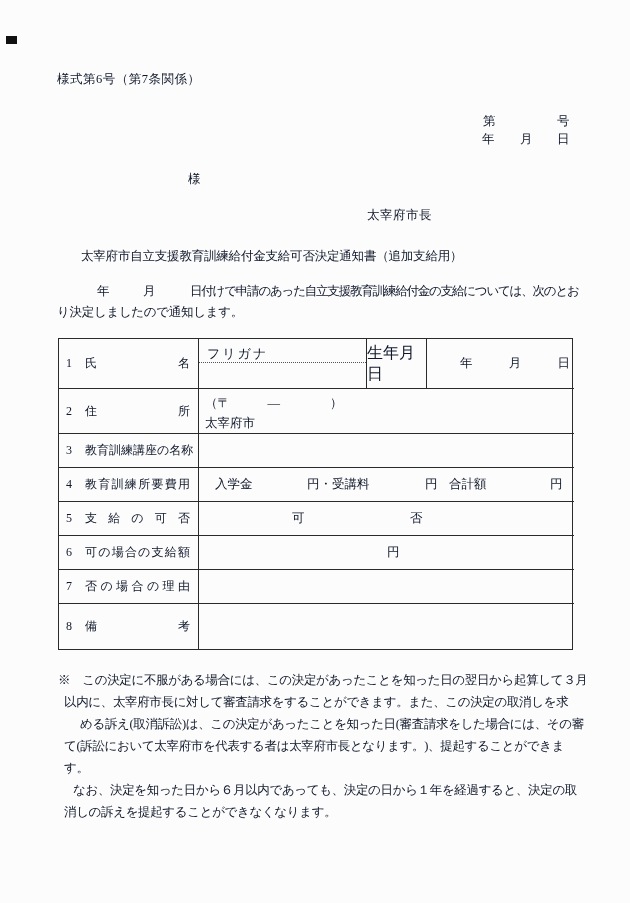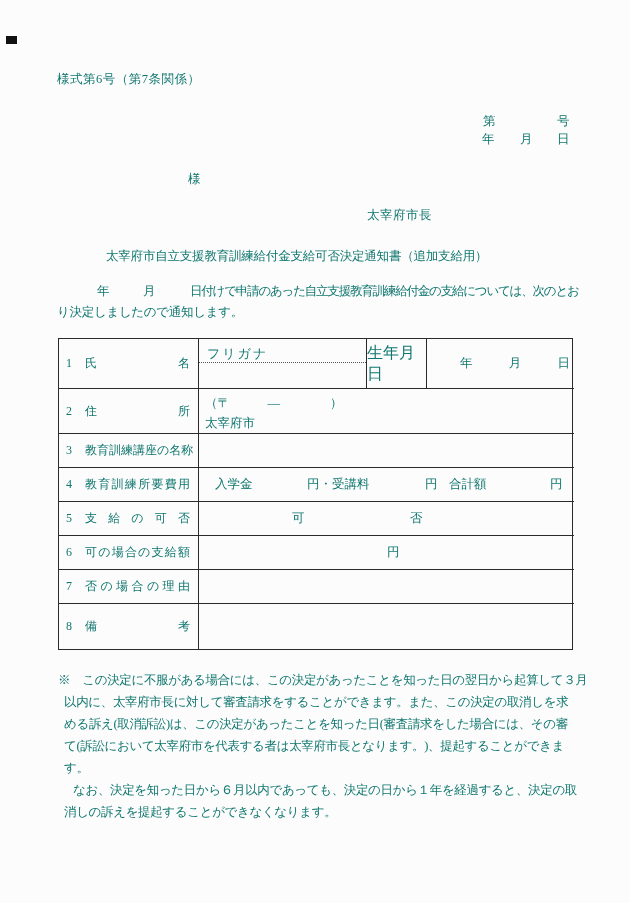--- a/index.html
+++ b/index.html
@@ -1,36 +1,36 @@
 <!DOCTYPE html>
 <html lang="ja"><head>
 <meta charset="utf-8">
 <style>
   html,body{margin:0;padding:0;background:#ffffff;}
   .page{
     position:relative;
     width:630px;height:903px;
     background:#fcfcfc;
-    color:#0f766e;
+    color:#0f172a;
     font-family:"Liberation Serif","DejaVu Serif",serif;
     font-size:12.5px;
     overflow:hidden;
   }
   .abs{position:absolute;white-space:nowrap;}
   .artifact{position:absolute;left:6px;top:36px;width:11px;height:8px;background:#111;}
 
   #form-number{left:57px;top:71px;letter-spacing:0.5px;}
   .docno-prefix{left:483px;top:113px;}
   .docno-suffix{left:557px;top:113px;}
   .hd-year{left:482px;top:131px;}
   .hd-month{left:520px;top:131px;}
   .hd-day{left:557px;top:131px;}
   #addressee{left:188px;top:171px;}
   #sender{left:367px;top:207px;letter-spacing:0.5px;}
-  #doc-title{left:106px;top:248px;letter-spacing:-0.2px;}
+  #doc-title{left:81px;top:248px;letter-spacing:-0.2px;}
   .b1-year{left:97px;top:283px;}
   .b1-month{left:143px;top:283px;}
   .b1-rest{left:190px;top:283px;letter-spacing:-1.2px;}
   #body-line2{left:57px;top:304px;letter-spacing:-0.3px;}
 
   
   .form-table{
     position:absolute;left:58px;top:338px;width:515px;
     display:grid;
     grid-template-columns:139px 168px 60px 148px;
@@ -223,20 +223,20 @@
           </span>
       </div>
     </div>
     <div class="cell bt bl span3"></div>
 
   </div>
 
   <div id="notes">
       <div class="note-line" style="margin-left: 0px;">※　この決定に不服がある場合には、この決定があったことを知った日の翌日から起算して３月</div>
       <div class="note-line" style="margin-left: 6px;">以内に、太宰府市長に対して審査請求をすることができます。また、この決定の取消しを求</div>
-      <div class="note-line" style="margin-left: 6px;">める訴え(取消訴訟)は、この決定があったことを知った日(審査請求をした場合には、その審</div>
+      <div class="note-line" style="margin-left: 22px;">める訴え(取消訴訟)は、この決定があったことを知った日(審査請求をした場合には、その審</div>
       <div class="note-line" style="margin-left: 6px;">て(訴訟において太宰府市を代表する者は太宰府市長となります。)、提起することができま</div>
       <div class="note-line" style="margin-left: 6px;">す。</div>
       <div class="note-line" style="margin-left: 15px;">なお、決定を知った日から６月以内であっても、決定の日から１年を経過すると、決定の取</div>
       <div class="note-line" style="margin-left: 6px;">消しの訴えを提起することができなくなります。</div>
     </div>
 
 </div>
 
 </body></html>

